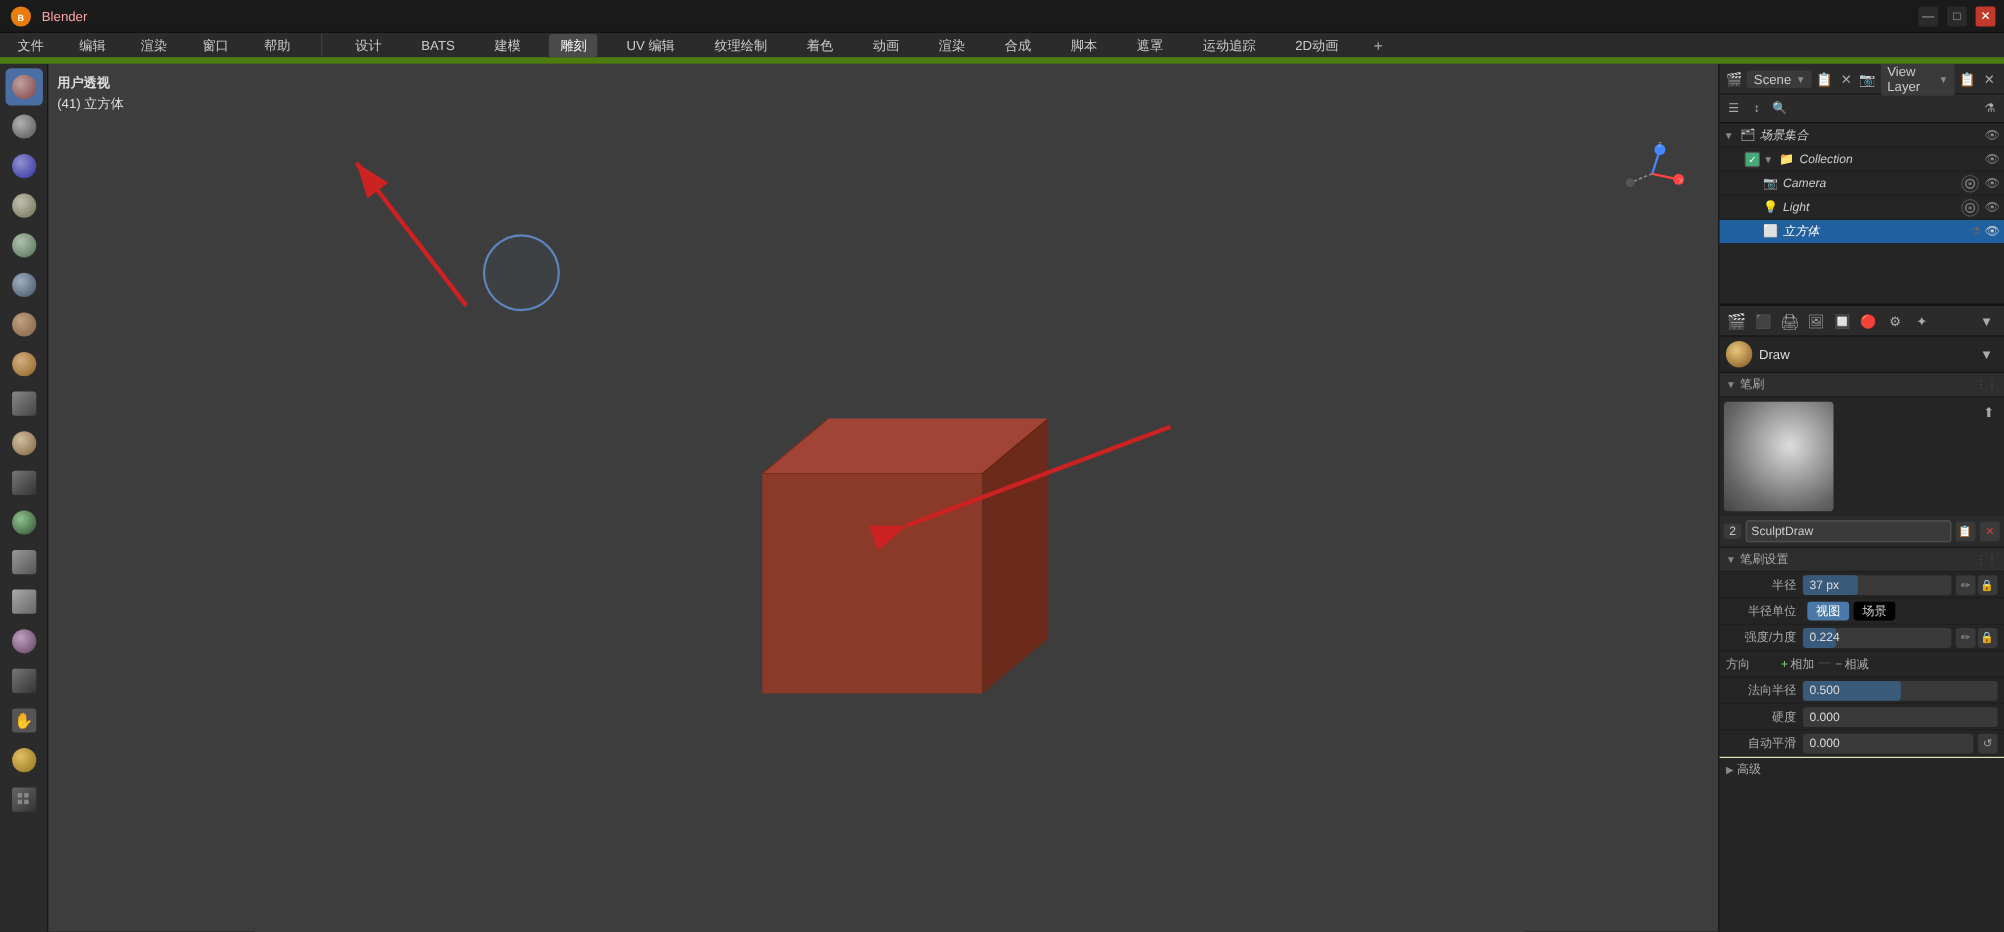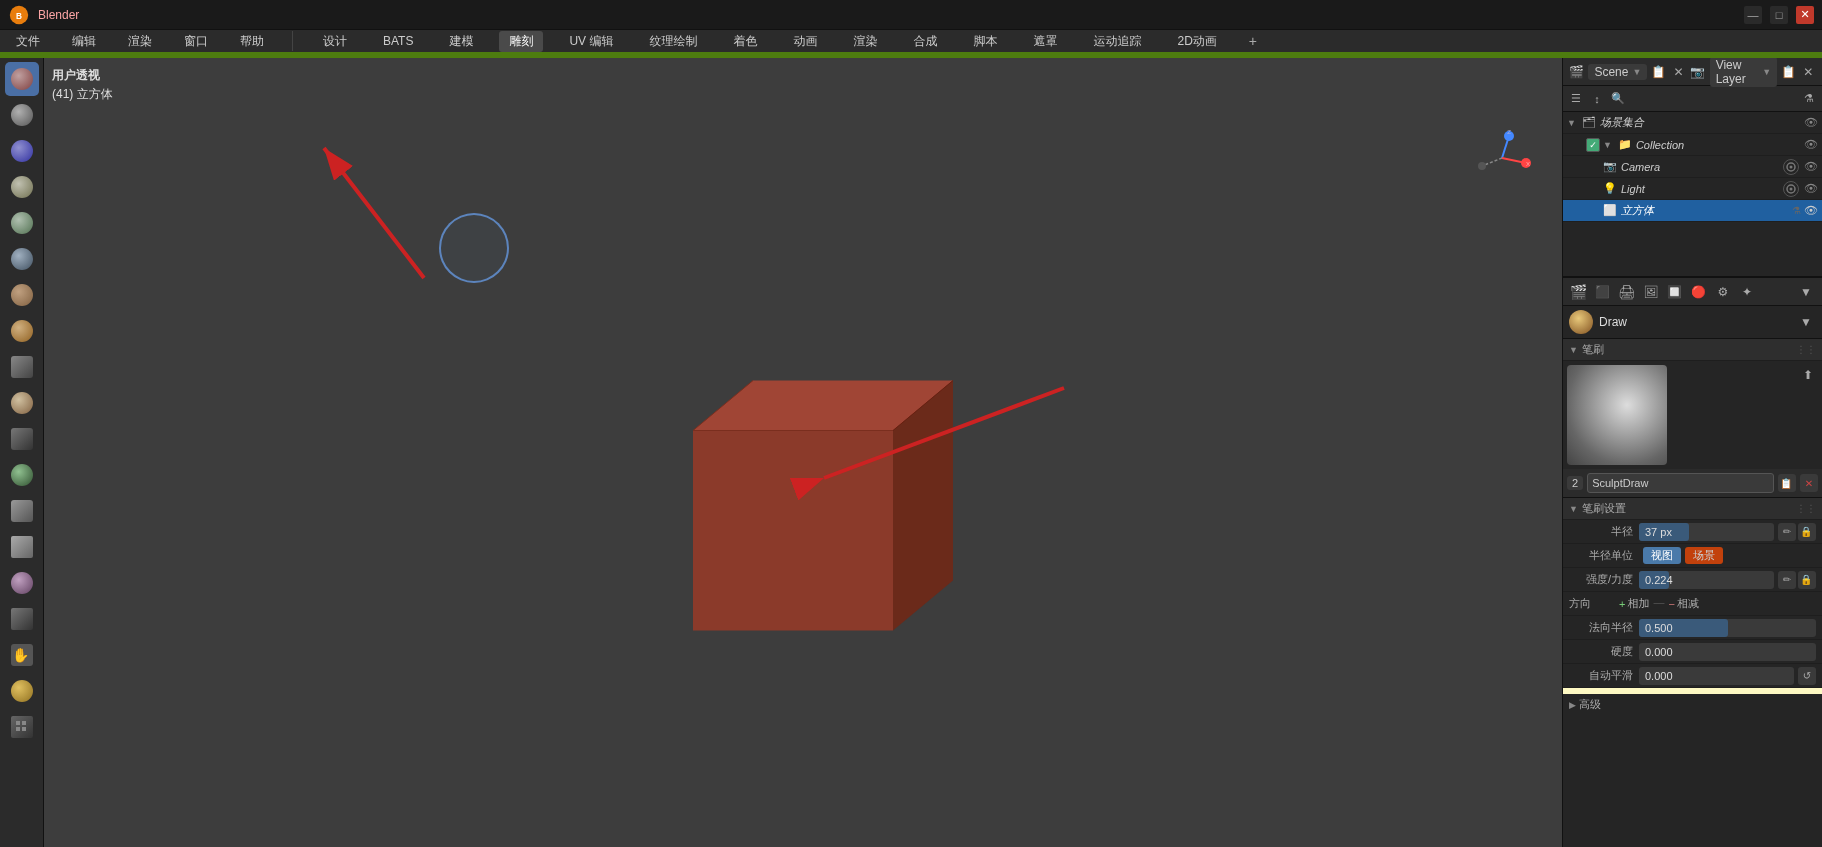--- a/index.html
+++ b/index.html
@@ -398,21 +398,21 @@
     .radius-unit-row {
       display: flex;
       align-items: center;
       padding: 2px 6px;
       height: 24px;
       border-bottom: 1px solid #1e1e1e;
       gap: 4px;
     }
     .unit-btn {
       padding: 1px 8px;
-      background: #c2410c;
+      background: #000000;
       border-radius: 3px;
       font-size: 11px;
       color: #ccc;
       cursor: pointer;
     }
     .unit-btn.active { background: #4a7aaa; color: #fff; text-align: right; }
 
     .direction-row {
       display: flex;
       align-items: center;
@@ -459,21 +459,21 @@
       padding: 1px 5px;
       font-size: 11px;
       color: #ccc;
     }
 
     .advanced-section {
       padding: 3px 6px;
       font-size: 11px;
       color: #aaa;
       cursor: pointer;
-      border-top: 6px solid #fef9c3;
+      border-top: 1px solid #fef9c3;
     }
     .advanced-section .triangle { color: #888; font-size: 9px; }
 
     
     .properties-section::-webkit-scrollbar { width: 6px; }
     .properties-section::-webkit-scrollbar-track { background: #1e1e1e; }
     .properties-section::-webkit-scrollbar-thumb { background: #444; border-radius: 3px; }
 
     
     .scene-selector {

